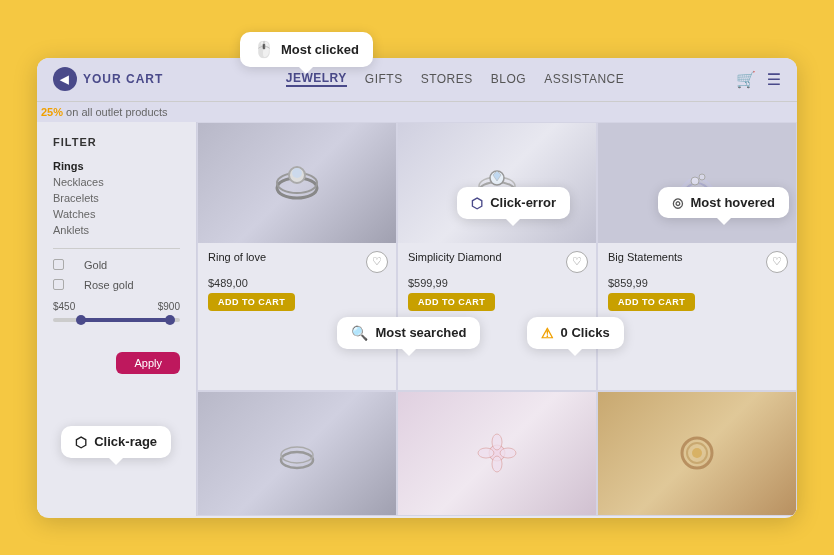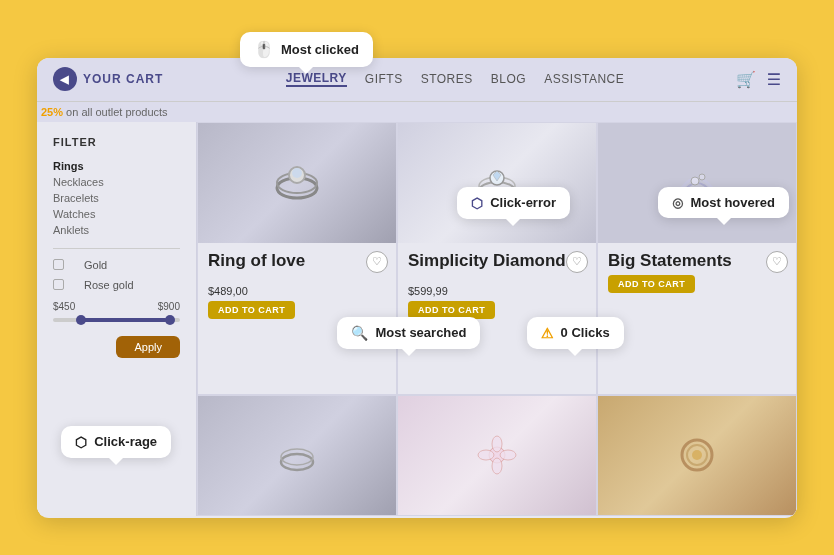--- a/index.html
+++ b/index.html
@@ -198,28 +198,28 @@
     }
     .slider-thumb {
       position: absolute;
       width: 10px;
       height: 10px;
       background: #4a4a8a;
       border-radius: 50%;
       top: -3px;
     }
     .apply-btn {
-      background: #a16207;
+      background: #be185d;
       color: white;
       border: none;
       border-radius: 6px;
       padding: 5px 18px;
       font-size: 11px;
       cursor: pointer;
-      margin-top: 8px;
+      margin-top: 24px;
       float: right;
     }
     
     .products-area {
       flex: 1;
       overflow: hidden;
       padding: 0;
       position: relative;
     }
     .products-grid {
@@ -260,22 +260,22 @@
       background: linear-gradient(135deg, #e0d0e0 0%, #f0e8f0 50%, #d0c0d0 100%);
     }
     .img-gold {
       background: linear-gradient(135deg, #c8a870 0%, #e0c898 50%, #b89060 100%);
     }
     .product-info {
       padding: 8px 10px 6px;
       position: relative;
     }
     .product-name {
-      font-size: 17px;
-      font-weight: 700;
+      font-size: 11px;
+      font-weight: 400;
       color: #222;
     }
     .product-price {
       font-size: 11px;
       color: #333;
       margin-top: 14px;
     }
     .product-heart {
       position: absolute;
       right: 8px;
@@ -455,20 +455,21 @@
                 <svg width="60" height="60" viewBox="0 0 60 60" fill="none">
                   <path d="M15 35 Q30 15 45 35" stroke="#c8c8e0" stroke-width="3" fill="none"></path>
                   <path d="M15 40 Q30 20 45 40" stroke="#b0b0d0" stroke-width="2" fill="none"></path>
                   <circle cx="28" cy="28" r="4" fill="#e0e0f0" stroke="#aaa"></circle>
                   <circle cx="35" cy="24" r="3" fill="#d8d8e8" stroke="#aaa"></circle>
                 </svg>
               </div>
             </div>
             <div class="product-info">
               <div class="product-name">Big Statements</div>
+              <div class="product-price">$859,99</div>
               <div class="product-heart">♡</div>
               <button class="add-to-cart-btn">ADD TO CART</button>
             </div>
           </div>
 
           <div class="product-card">
             <div class="product-img" style="height:100%;">
               <div class="product-img-placeholder img-ring" style="height:100%;">
                 <svg width="50" height="50" viewBox="0 0 50 50" fill="none">
                   <ellipse cx="25" cy="32" rx="16" ry="8" stroke="#999" stroke-width="2.5" fill="none"></ellipse>

